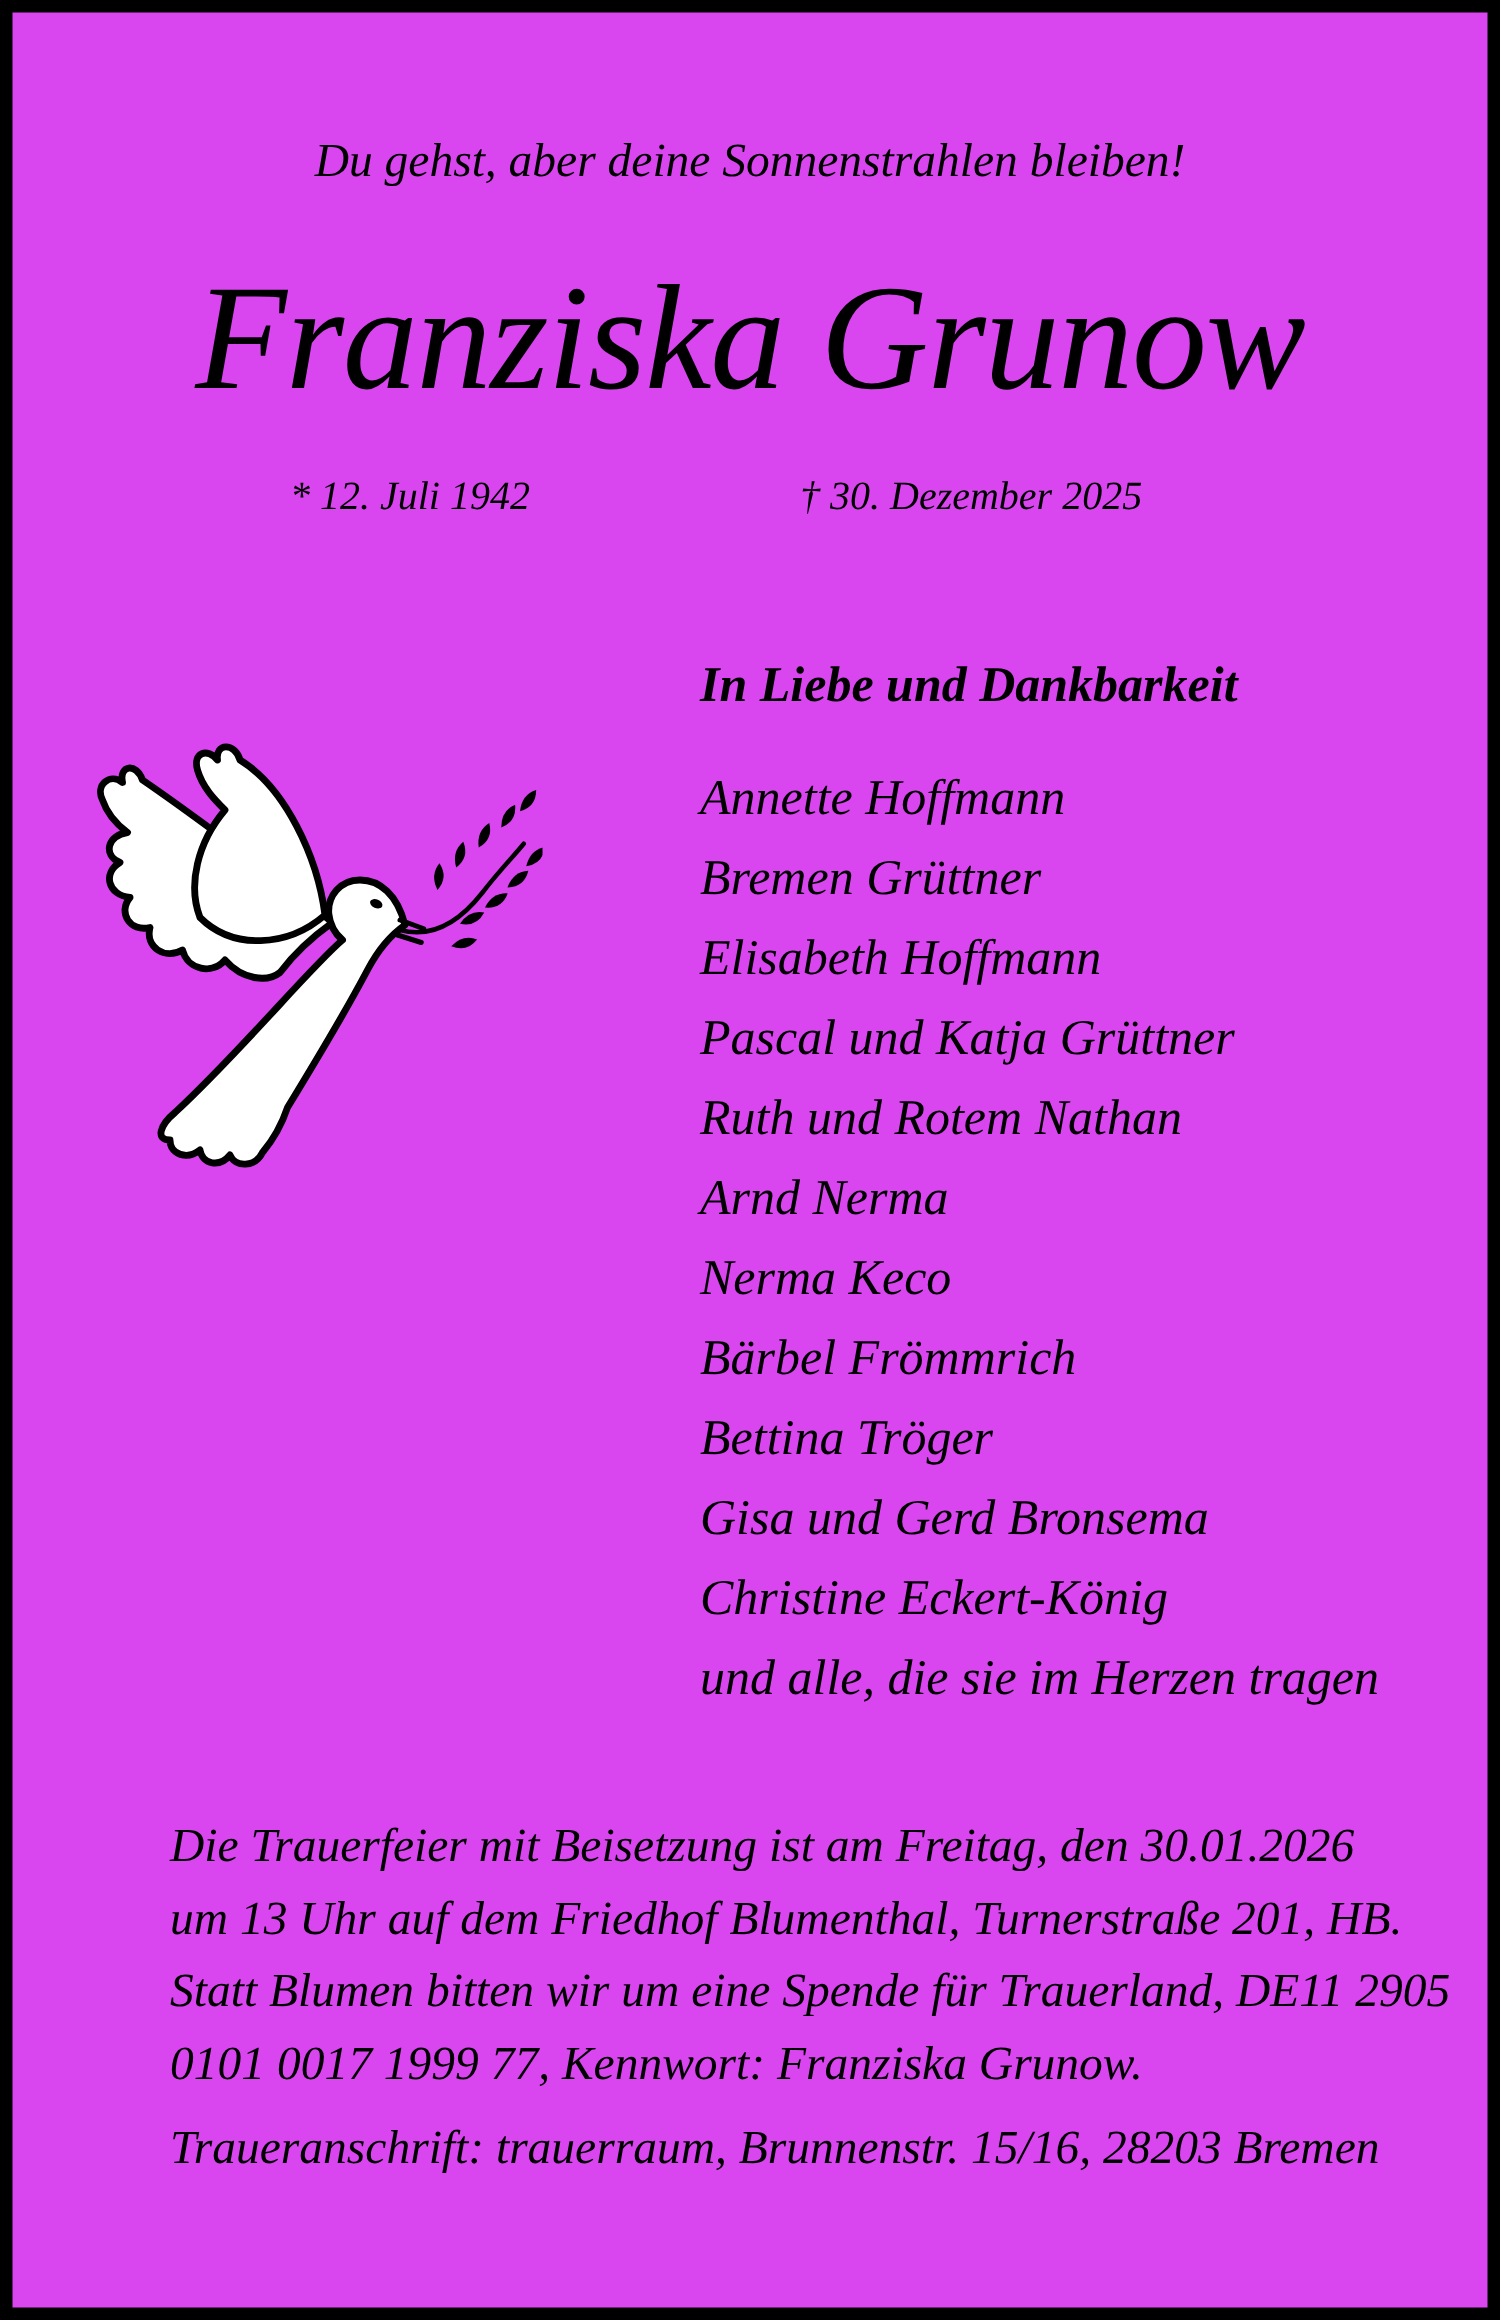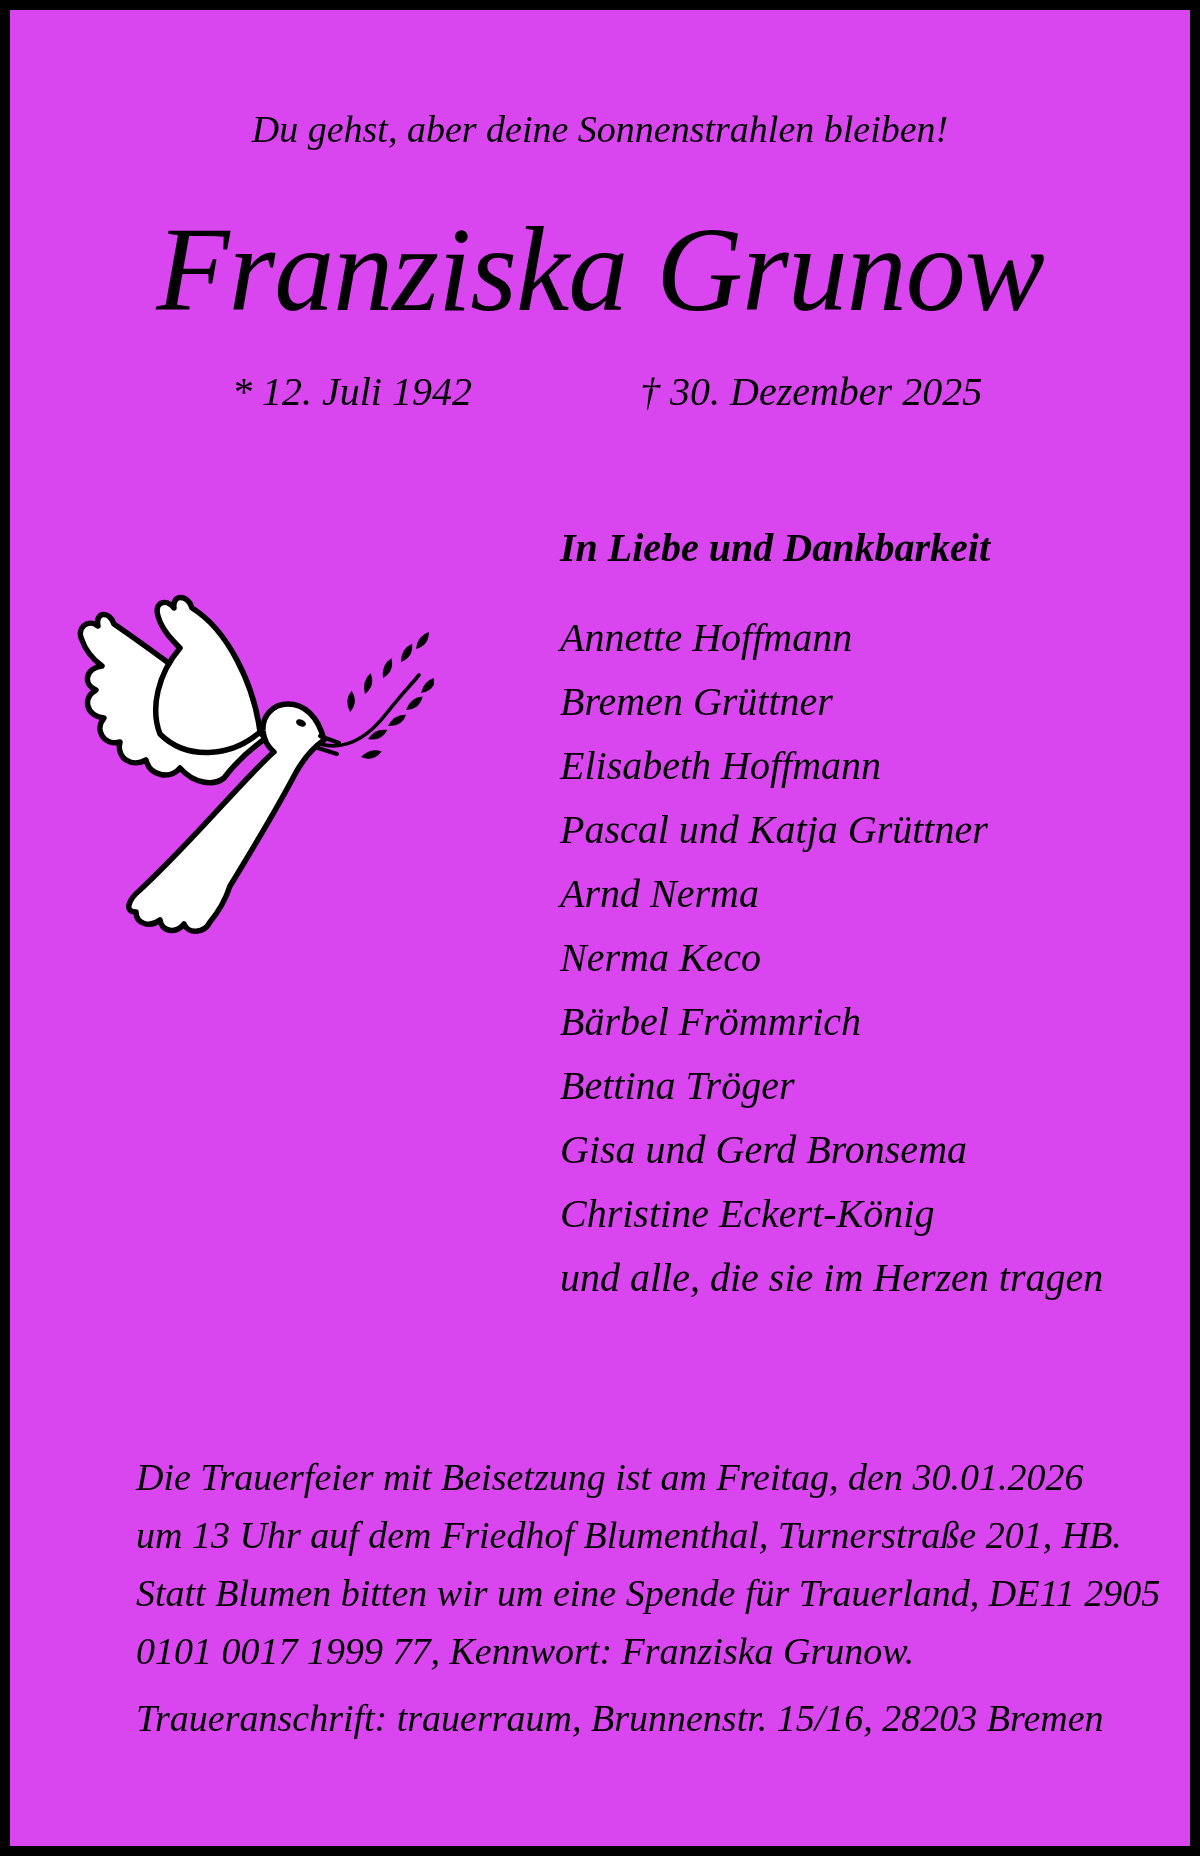--- a/index.html
+++ b/index.html
@@ -27,22 +27,22 @@
     top: 188px; left: 0; right: 0;
     margin: 0;
     text-align: center;
     font-size: 120px;
     font-weight: normal;
     letter-spacing: -1px;
     line-height: 1.2;
   }
   .date {
     position: absolute;
-    top: 358px;
-    font-size: 40px;
+    top: 368px;
+    font-size: 32px;
     white-space: nowrap;
   }
   .date-birth { left: 222px; }
   .date-death { left: 630px; }
   .dove {
     position: absolute;
     left: 52px; top: 580px;
     width: 372px; height: 348px;
   }
   .tribute {
@@ -140,20 +140,21 @@
     </g>
   </svg>
 
   <div class="tribute">In Liebe und Dankbarkeit</div>
 
   <ul class="mourners">
       <li>Annette Hoffmann</li>
       <li>Bremen Grüttner</li>
       <li>Elisabeth Hoffmann</li>
       <li>Pascal und Katja Grüttner</li>
+      <li>Ruth und Rotem Nathan</li>
       <li>Arnd Nerma</li>
       <li>Nerma Keco</li>
       <li>Bärbel Frömmrich</li>
       <li>Bettina Tröger</li>
       <li>Gisa und Gerd Bronsema</li>
       <li>Christine Eckert-König</li>
       <li>und alle, die sie im Herzen tragen</li>
     </ul>
 
   <div class="funeral">

